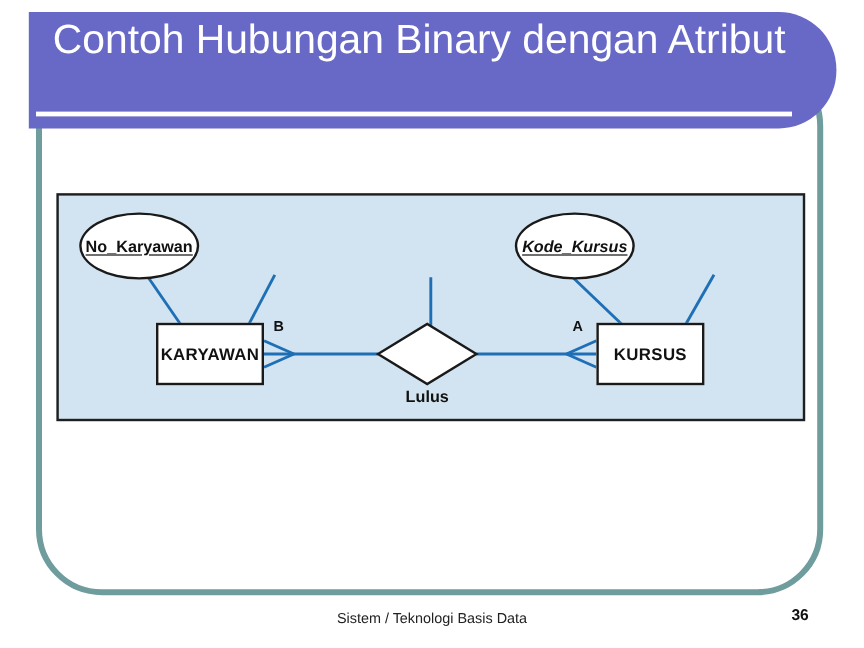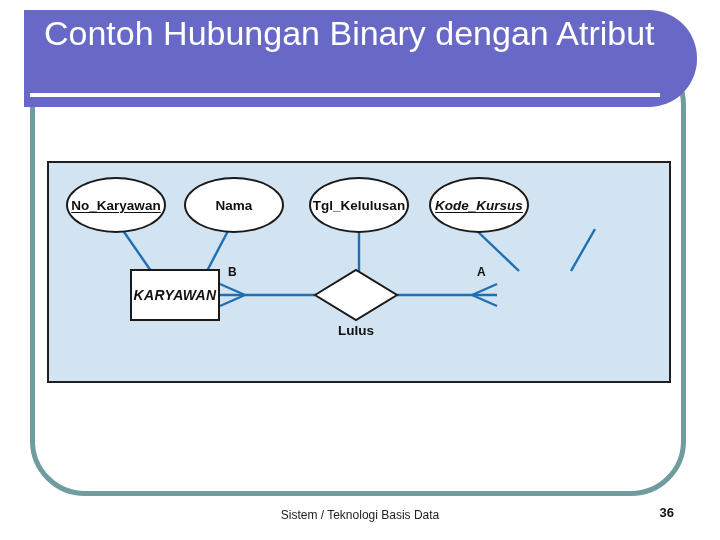--- a/index.html
+++ b/index.html
@@ -21,41 +21,41 @@
   .title {
     position:absolute; left:20px; top:4px; width:612px;
     font-size:34px; line-height:39px; color:#ffffff; font-weight:normal;
   }
   .title-underline {
     position:absolute; left:6px; bottom:10px; width:630px; height:4px; background:#ffffff;
   }
 
   
   .diagram {
-    position:absolute; left:47px; top:161px; width:624px; height:222px;
+    position:absolute; left:47px; top:161px; width:624px; height:190px;
     box-sizing:border-box; border:2px solid #1f1f1f;
     background:var(--diagram-background,#d2e4f1); z-index:3;
   }
   .diagram svg { position:absolute; left:0; top:0; }
   .conn { stroke:var(--connector-blue,#1e6fb5); stroke-width:2.4; fill:none; }
   .diamond { fill:#ffffff; stroke:#1a1a1a; stroke-width:2; }
 
   .attr {
     position:absolute; width:100px; height:56px; box-sizing:border-box;
     background:#ffffff; border:2px solid #1a1a1a; border-radius:50%;
     display:flex; align-items:center; justify-content:center;
     font-size:13.5px; font-weight:bold; color:#111;
   }
   .attr.key .lbl { text-decoration:underline; text-underline-offset:2px; }
 
   .entity {
     position:absolute; width:90px; height:52px; box-sizing:border-box;
     background:#ffffff; border:2px solid #1a1a1a;
     display:flex; align-items:center; justify-content:center;
-    font-size:14px; font-weight:bold; letter-spacing:0.3px; color:#111;font-style:italic;
+    font-size:14px; font-weight:bold; letter-spacing:0.3px; color:#111;
   }
 
   .rel-label {
     position:absolute; left:267px; top:124px; width:80px; text-align:center;
     font-size:13.5px; font-weight:bold; color:#111;margin-top:36px;
   }
 
   .cardo {
     position:absolute; font-size:12px; font-weight:bold; color:#111; line-height:12px;
   }
@@ -100,32 +100,29 @@
       <line class="conn" x1="348" y1="132" x2="448" y2="132"></line>
       <line class="conn" x1="423" y1="132" x2="448" y2="121"></line>
       <line class="conn" x1="423" y1="132" x2="448" y2="143"></line>
 
       <polygon class="diamond" points="266,132 307,107 348,132 307,157"></polygon>
     </svg>
 
     <div class="attr key" style="left:17px;  top:14px;">
       <span class="lbl">No_Karyawan</span>
     </div>
-    <div class="attr" style="left:135px; top:14px;">
-      <span class="lbl">Nama</span>
-    </div>
-    <div class="attr" style="left:260px; top:14px;">
-      <span class="lbl">Tgl_Kelulusan</span>
-    </div>
     <div class="attr key" style="left:380px; top:14px;font-style:italic;">
       <span class="lbl">Kode_Kursus</span>
     </div>
 
     <div class="entity" style="left:81px;  top:106px;">
       <span class="lbl">KARYAWAN</span>
+    </div>
+    <div class="entity" style="left:448px; top:106px;">
+      <span class="lbl">KURSUS</span>
     </div>
 
     <div class="rel-label">Lulus</div>
 
     <div class="cardo cardo-b">B</div>
     <div class="cardo cardo-a">A</div>
   </div>
 
   <div class="footer">Sistem / Teknologi Basis Data</div>
   <div class="pagenum">36</div>

